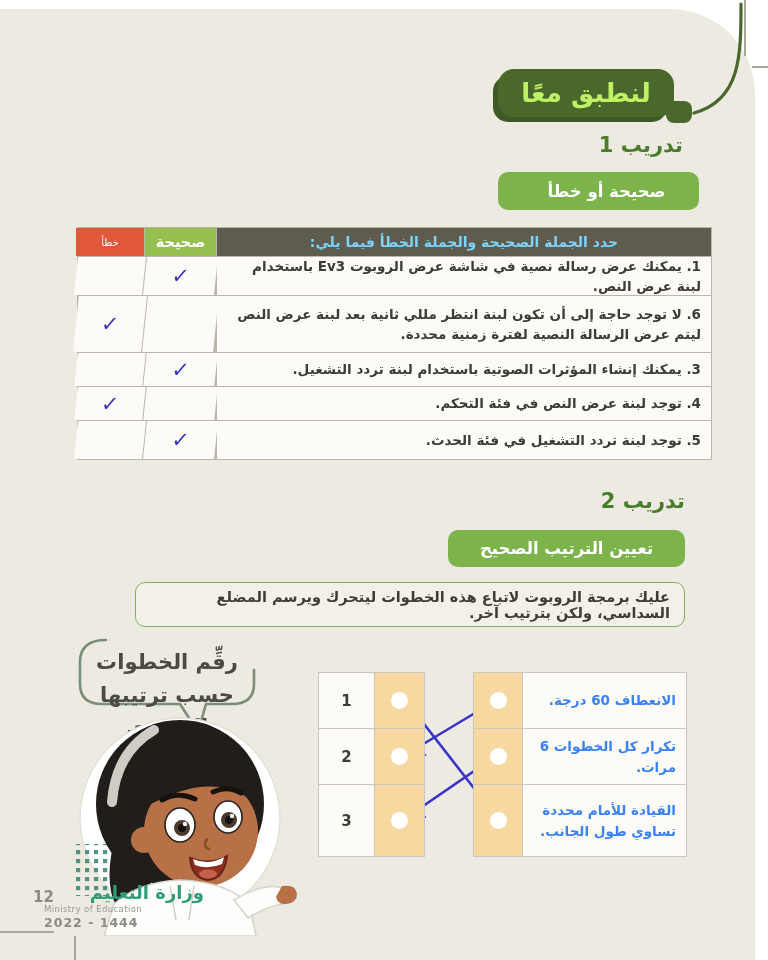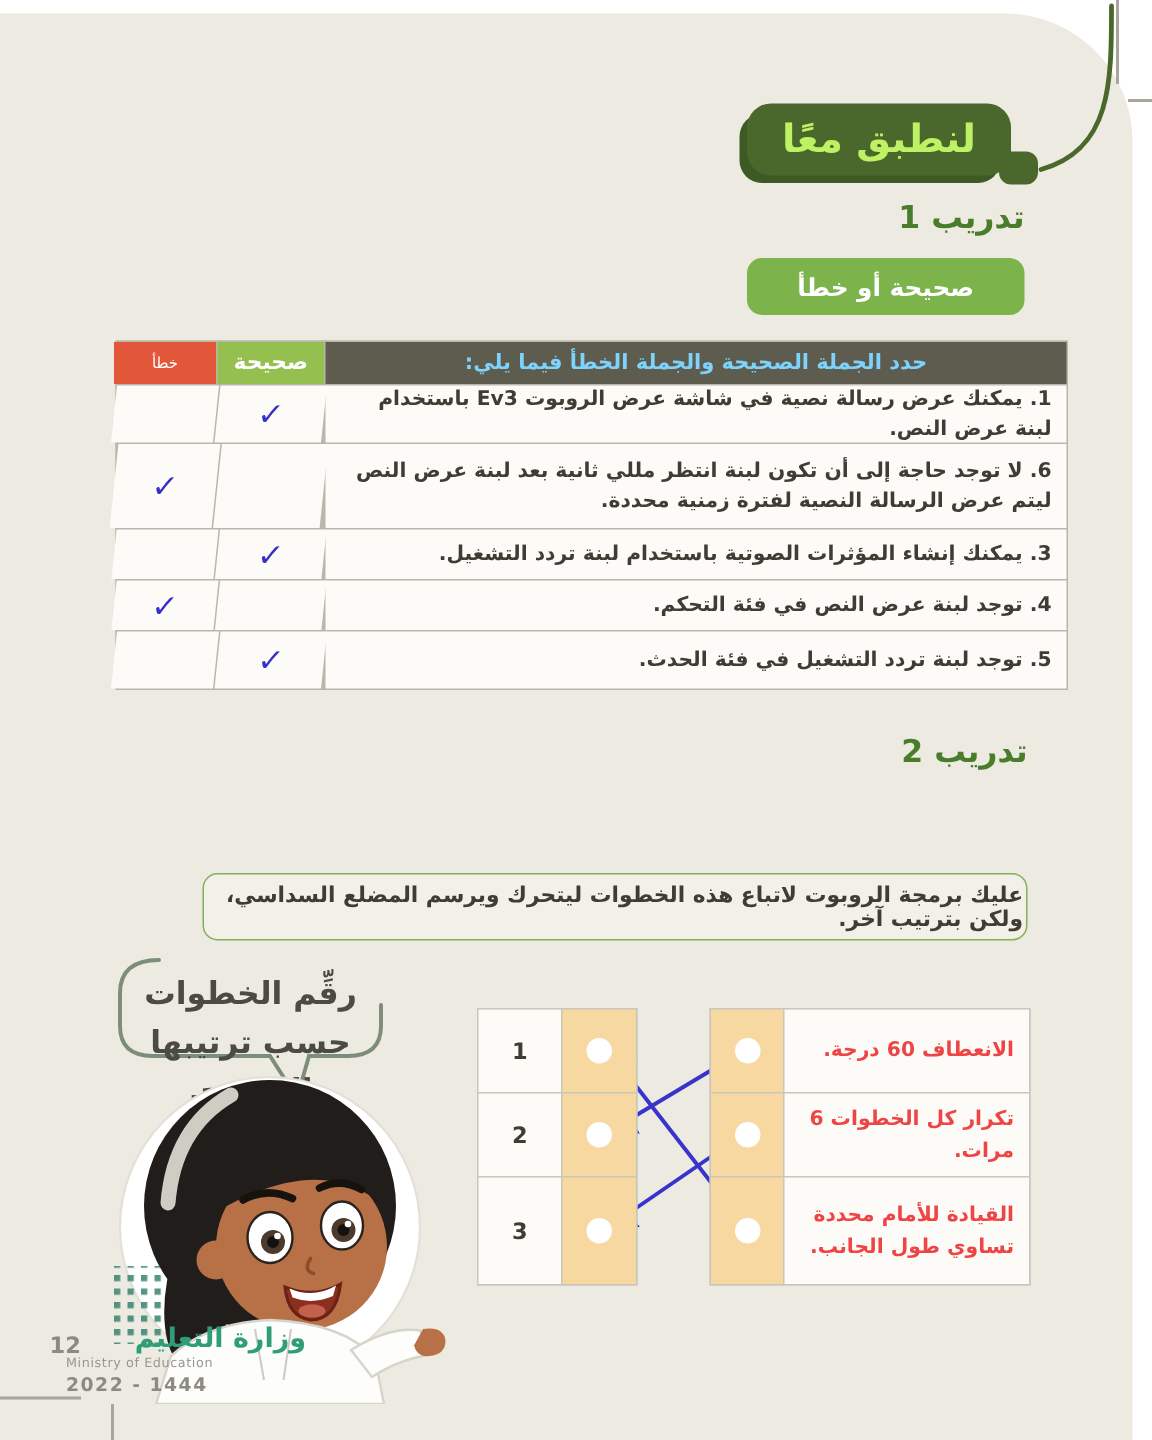--- a/index.html
+++ b/index.html
@@ -14,52 +14,52 @@
   
   .badge{position:absolute;left:498px;top:69px;width:176px;height:48px;background:#4a682c;
          border-radius:16px;box-shadow:-6px 6px 0 -1px #3d5a25;display:flex;align-items:center;
          justify-content:center;color:#bef264;font-size:26px;font-weight:700;direction:rtl;}
   .badge-nub{position:absolute;left:666px;top:101px;width:26px;height:22px;background:#4a682c;border-radius:8px;}
   
   .sec-title{position:absolute;direction:rtl;color:#4a7d2b;font-size:21px;font-weight:700;}
   .t1{right:85px;top:133px;} .t2{right:83px;top:489px;}
   .pill{position:absolute;background:#7cb34a;border-radius:10px;color:#fff;font-weight:700;
         font-size:16.5px;display:flex;align-items:center;justify-content:center;direction:rtl;}
-  .pill1{left:498px;top:172px;width:185px;height:38px;}
+  .pill1{left:498px;top:172px;width:185px;height:38px;padding-left:16px;}
   .pill2{left:448px;top:530px;width:237px;height:37px;}
   
   .tf-table{position:absolute;left:77px;top:227px;width:633px;display:grid;
             grid-template-columns:494px 71px 68px;grid-template-rows:28px 38px 56px 33px 33px 38px;
             direction:rtl;gap:1px;background:#b9b6ab;border:1px solid #b9b6ab;}
   .cell{background:#fcfbf7;display:flex;align-items:center;justify-content:center;}
   .h-st{background:#5d5c4f;color:#7dd3fc;font-weight:700;font-size:14px;direction:rtl;}
   .h-ok{background:#95c04f;color:#fff;font-weight:700;font-size:14.5px;}
   .h-no{background:#e2573a;color:#fff;font-weight:400;font-size:10px;}
   .st{justify-content:flex-start;padding:2px 10px;text-align:right;font-size:13.5px;
       font-weight:600;color:#3e3d34;line-height:1.5;direction:rtl;}
   .chk{color:#3531c8;font-size:21px;font-weight:700;transform:skewX(-6deg);}
   
   .instruction{position:absolute;left:135px;top:582px;width:550px;height:45px;background:#f3f0e7;
                border:1.6px solid #83b05a;border-radius:10px;display:flex;align-items:center;
-               justify-content:center;direction:rtl;font-size:14.5px;font-weight:600;color:#3e3d34;padding:0 2px;box-sizing:border-box;}
+               justify-content:center;direction:rtl;font-size:14.5px;font-weight:600;color:#3e3d34;padding:0 14px;box-sizing:border-box;}
   
   .bubble{position:absolute;left:64px;top:634px;width:206px;height:112px;}
   .bubble svg{position:absolute;left:0;top:0;}
   .bubble-text{position:absolute;left:18px;top:12px;width:170px;text-align:center;direction:rtl;
                font-size:21px;font-weight:600;color:#4b4b43;line-height:1.55;}
   
   .match{position:absolute;display:grid;direction:rtl;gap:1px;background:#c9c6bb;border:1px solid #c9c6bb;}
   .match-left{left:318px;top:672px;width:105px;grid-template-columns:49px 55px;grid-template-rows:55px 55px 71px;}
   .match-right{left:473px;top:672px;width:212px;grid-template-columns:163px 48px;grid-template-rows:55px 55px 71px;}
   .mcell{background:#fcfbf7;display:flex;align-items:center;justify-content:center;}
   .orange{background:#f7d8a1;}
   .dot{width:17px;height:17px;border-radius:50%;background:#ffffff;}
   .num{font-size:15px;font-weight:700;color:#3e3d34;}
   .step{justify-content:flex-start;padding:2px 10px;text-align:right;font-size:13.5px;
-        font-weight:600;color:#ef4444;line-height:1.55;direction:rtl;}
+        font-weight:600;color:#3b82f6;line-height:1.55;direction:rtl;}
   
   .character{position:absolute;left:58px;top:706px;width:240px;height:230px;}
   
   .logo{position:absolute;left:44px;top:882px;width:160px;}
   .logo-ar{font-size:18px;font-weight:700;color:#2f9e77;direction:rtl;text-align:right;letter-spacing:1px;}
   .logo-en{font-size:8.5px;color:#9a978e;margin-top:1px;letter-spacing:.4px;}
   .logo-year{font-size:12.5px;color:#8d8a81;font-weight:600;margin-top:1px;letter-spacing:1px;}
   .page-num{position:absolute;left:33px;top:888px;font-size:15px;color:#8d8a81;font-weight:600;}
 </style>
 </head>
@@ -115,20 +115,21 @@
     <div class="cell st">4. توجد لبنة عرض النص في فئة التحكم.</div>
     <div class="cell chk"></div>
     <div class="cell chk">✓</div>
 
     <div class="cell st">5. توجد لبنة تردد التشغيل في فئة الحدث.</div>
     <div class="cell chk">✓</div>
     <div class="cell chk"></div>
   </div>
 
   <div class="sec-title t2">تدريب 2</div>
+  <div class="pill pill2">تعيين الترتيب الصحيح</div>
   <div class="instruction">عليك برمجة الروبوت لاتباع هذه الخطوات ليتحرك ويرسم المضلع السداسي، ولكن بترتيب آخر.</div>
 
   <div class="bubble">
     <svg width="206" height="112" viewBox="0 0 206 112">
       <path d="M 42 6 Q 16 6 16 28 L 16 50 Q 16 70 38 70 L 116 70 L 134 98 L 142 70 L 168 70 Q 190 70 190 50 L 190 36" fill="none" stroke="#7c8d78" stroke-width="2.6" stroke-linecap="round"></path>
     </svg>
     <div class="bubble-text">رقِّم الخطوات حسب ترتيبها الصحيح.</div>
   </div>
 
   <div class="match match-left">

